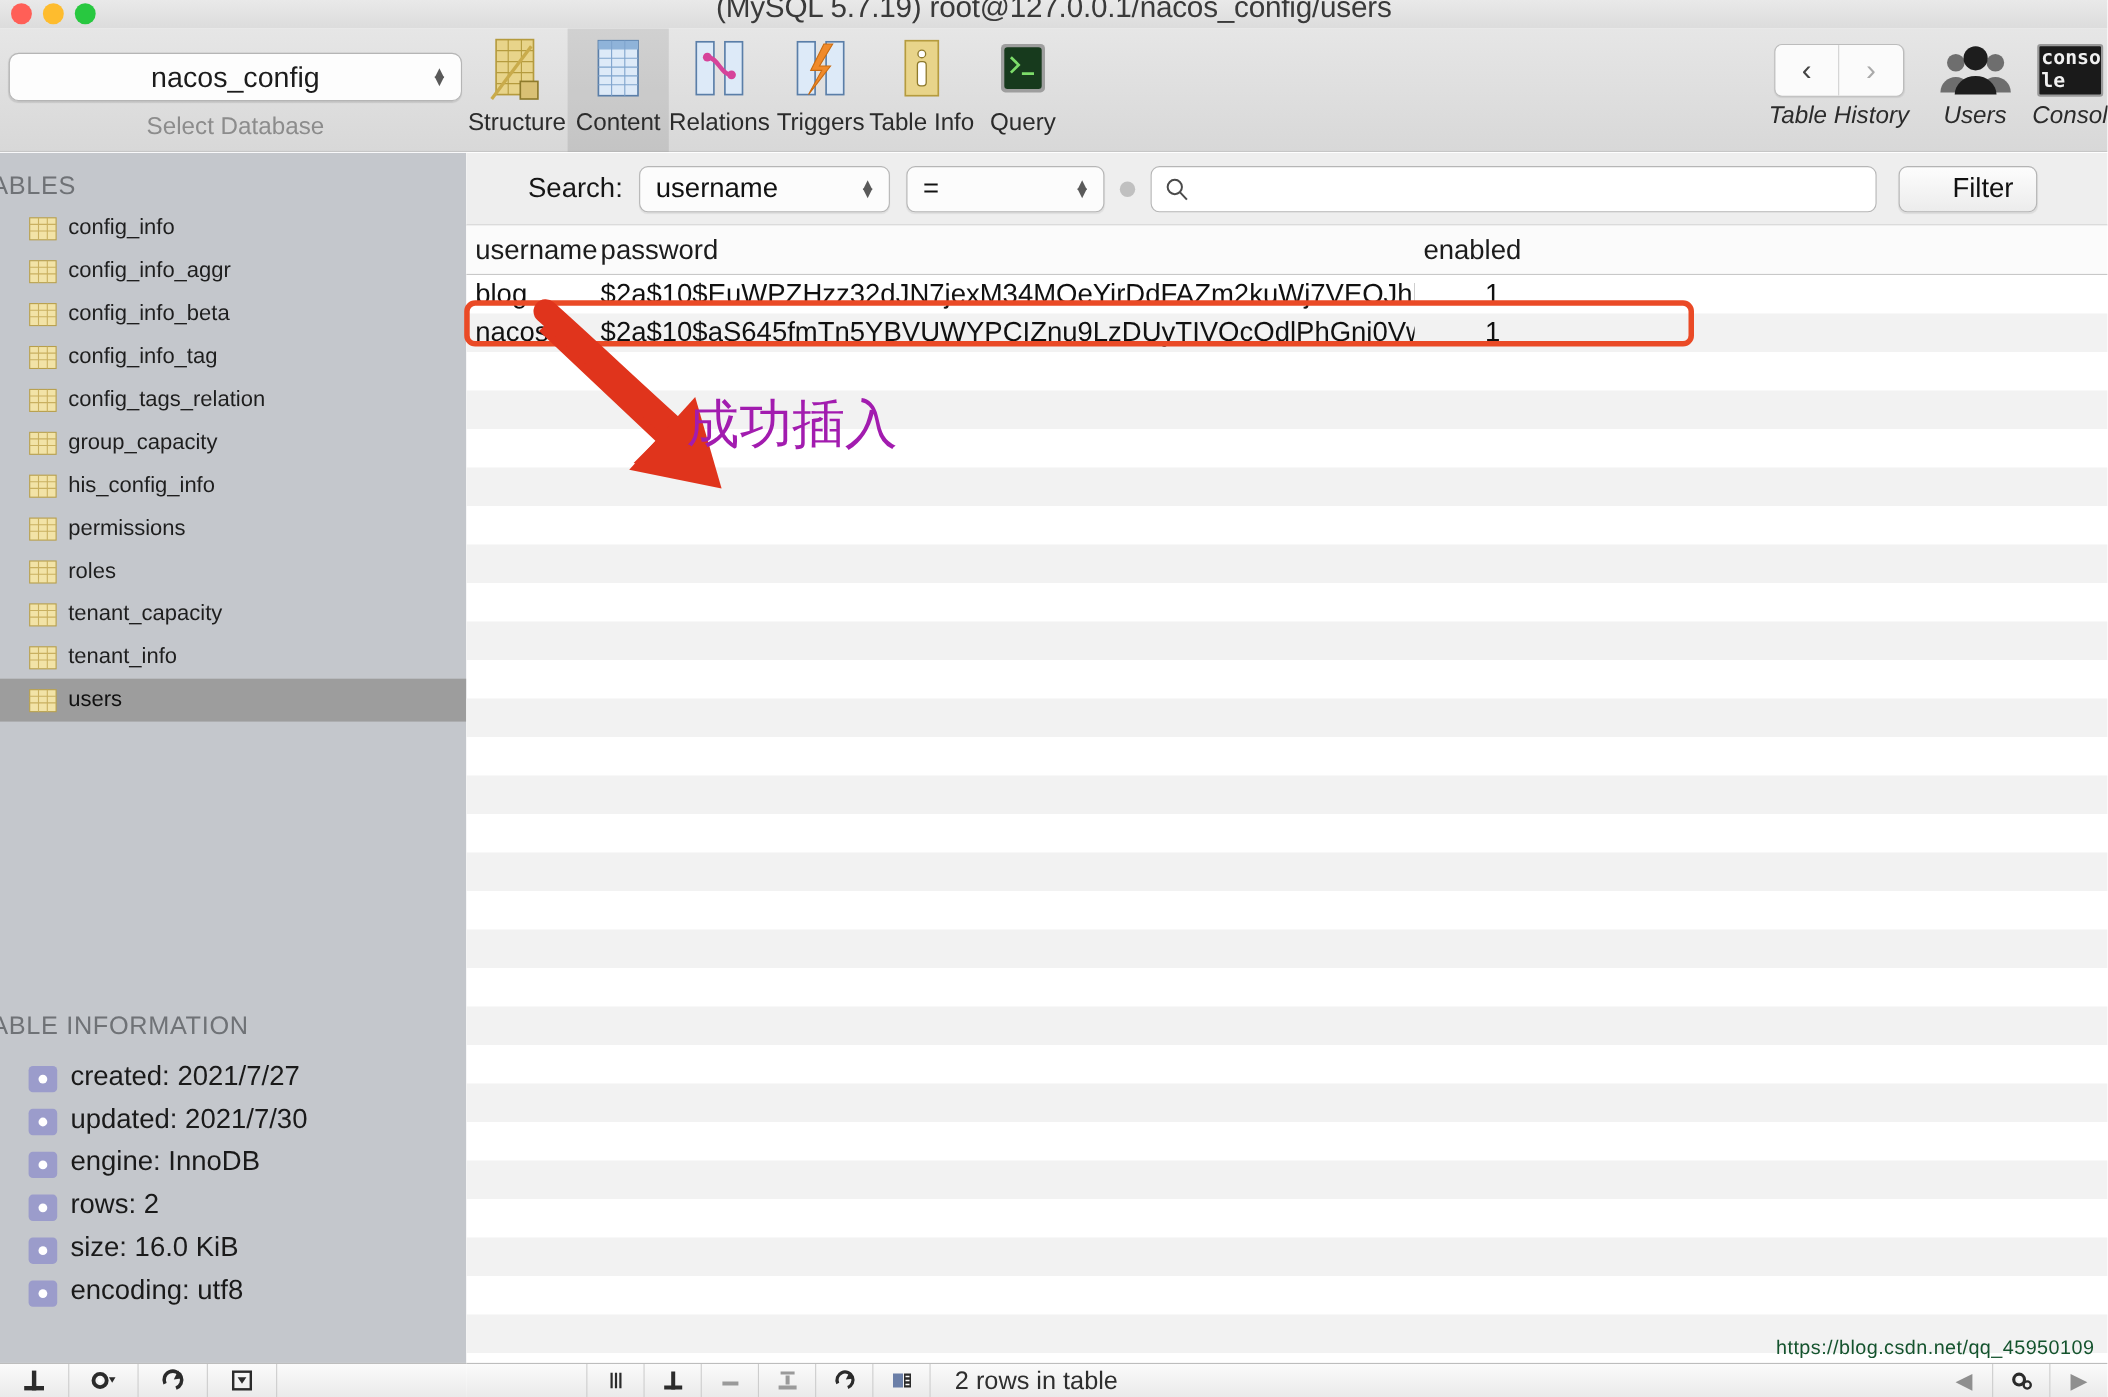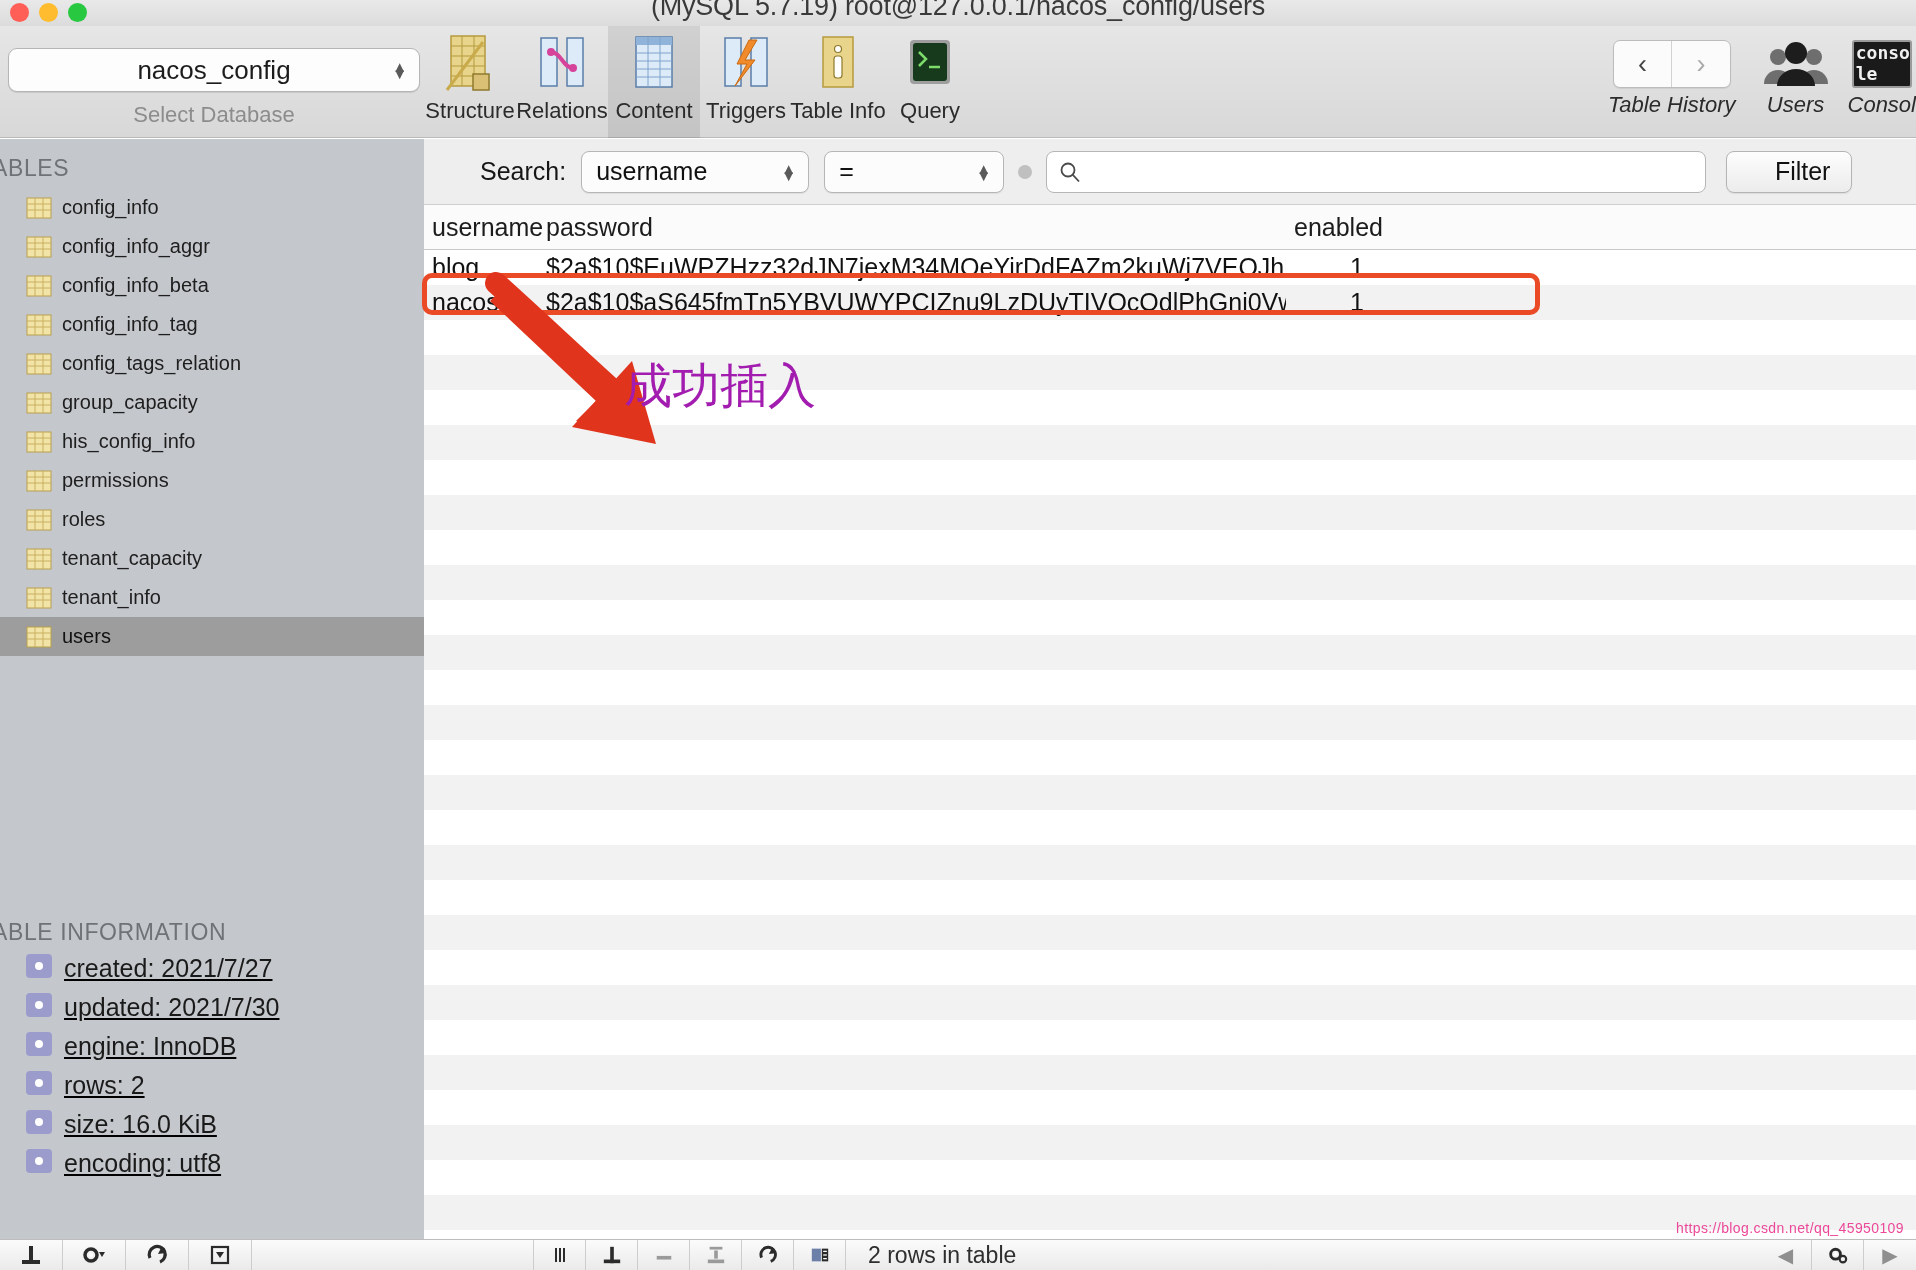--- a/index.html
+++ b/index.html
@@ -103,21 +103,21 @@
   .tbl-name { font-size: 20px; color: #1e1e1e; }
   .tbl-row.selected .tbl-name { color: #111; }
 
   .side-split {
     position: absolute; left: 0; bottom: 0; width: 424px; height: 320px;
   }
   .info-header {
     font-size: 23px; color: #6f7276; letter-spacing: 0.6px; margin-left: -8px;
   }
   .info-list { list-style: none; margin-top: 8px; }
-  .info-row { height: 39px; display: flex; align-items: flex-start; padding-left: 26px; text-decoration: underline; }
+  .info-row { height: 39px; display: flex; align-items: flex-end; padding-left: 26px; }
   .info-bullet {
     width: 26px; height: 24px; border-radius: 4px; background: #9b9ccb;
     margin-right: 12px; position: relative; flex: 0 0 auto;
   }
   .info-bullet::after {
     content: ""; position: absolute; left: 9px; top: 8px;
     width: 8px; height: 8px; border-radius: 50%; background: #fff;
   }
   .info-text { font-size: 25px; color: #1a1a1a; }
 
@@ -204,21 +204,21 @@
   }
   .br-btn {
     width: 52px; height: 31px; display: flex; align-items: center; justify-content: center;
     border-right: 1px solid #cdcdcd; font-size: 20px; color: #2b2b2b;
   }
   .br-gap { width: 110px; height: 31px; border-right: 1px solid #cdcdcd; }
   .rows-status { margin-left: 22px; font-size: 23px; color: #2e2e2e; }
   .br-right { margin-left: auto; display: flex; }
   .watermark {
     position: absolute; right: 12px; bottom: 34px;
-    font-size: 14px; color: #ec4899; letter-spacing: .4px;
+    font-size: 18px; color: #14532d; letter-spacing: .4px;
   }
 </style>
 </head>
 <body>
 
 <div id="app">
 
   <div class="titlebar">
     <div class="traffic">
       <span class="tl red"></span>
@@ -251,45 +251,45 @@
               <line x1="8" y1="42" x2="42" y2="42"></line>
             <line x1="19" y1="2" x2="19" y2="52"></line>
               <line x1="31" y1="2" x2="31" y2="52"></line>
           </g>
           <path d="M4 56 L40 8" stroke="#c9ab4b" stroke-width="3" fill="none"></path>
           <rect x="30" y="40" width="16" height="16" fill="#d9c074" stroke="#8e7a2c" stroke-width="1.5"></rect>
         </svg>
         <div class="tool-label">Structure</div>
       </div>
 
-      <div class="tool-item">
-        <svg class="tool-ico" viewBox="0 0 54 62">
-          <rect x="6" y="4" width="16" height="48" fill="#ddeaf8" stroke="#5a7ea8" stroke-width="1.5"></rect>
-          <rect x="32" y="4" width="16" height="48" fill="#ddeaf8" stroke="#5a7ea8" stroke-width="1.5"></rect>
-          <path d="M16 18 C26 18 28 34 38 34" stroke="#d6439a" stroke-width="4" fill="none"></path>
-          <circle cx="16" cy="18" r="4" fill="#d6439a"></circle>
-          <circle cx="38" cy="34" r="4" fill="#d6439a"></circle>
-        </svg>
-        <div class="tool-label">Relations</div>
-      </div>
-
       <div class="tool-item active">
         <svg class="tool-ico" viewBox="0 0 54 62">
           <rect x="9" y="3" width="36" height="50" fill="#ddeaf8" stroke="#5a7ea8" stroke-width="1.5"></rect>
           <rect x="9" y="3" width="36" height="8" fill="#8fb3d9"></rect>
           <g stroke="#7fa4cd" stroke-width="1">
             <line x1="9" y1="19" x2="45" y2="19"></line>
               <line x1="9" y1="27" x2="45" y2="27"></line>
             <line x1="9" y1="35" x2="45" y2="35"></line>
               <line x1="9" y1="43" x2="45" y2="43"></line>
             <line x1="21" y1="3" x2="21" y2="53"></line>
               <line x1="33" y1="3" x2="33" y2="53"></line>
           </g>
         </svg>
         <div class="tool-label">Content</div>
+      </div>
+
+      <div class="tool-item">
+        <svg class="tool-ico" viewBox="0 0 54 62">
+          <rect x="6" y="4" width="16" height="48" fill="#ddeaf8" stroke="#5a7ea8" stroke-width="1.5"></rect>
+          <rect x="32" y="4" width="16" height="48" fill="#ddeaf8" stroke="#5a7ea8" stroke-width="1.5"></rect>
+          <path d="M16 18 C26 18 28 34 38 34" stroke="#d6439a" stroke-width="4" fill="none"></path>
+          <circle cx="16" cy="18" r="4" fill="#d6439a"></circle>
+          <circle cx="38" cy="34" r="4" fill="#d6439a"></circle>
+        </svg>
+        <div class="tool-label">Relations</div>
       </div>
 
       <div class="tool-item">
         <svg class="tool-ico" viewBox="0 0 54 62">
           <rect x="6" y="4" width="16" height="48" fill="#ddeaf8" stroke="#5a7ea8" stroke-width="1.5"></rect>
           <rect x="32" y="4" width="16" height="48" fill="#ddeaf8" stroke="#5a7ea8" stroke-width="1.5"></rect>
           <path d="M30 6 L18 30 L28 30 L16 52 L36 26 L26 26 L38 6 Z" fill="#f08a2a" stroke="#c96b10" stroke-width="1"></path>
         </svg>
         <div class="tool-label">Triggers</div>
       </div>

